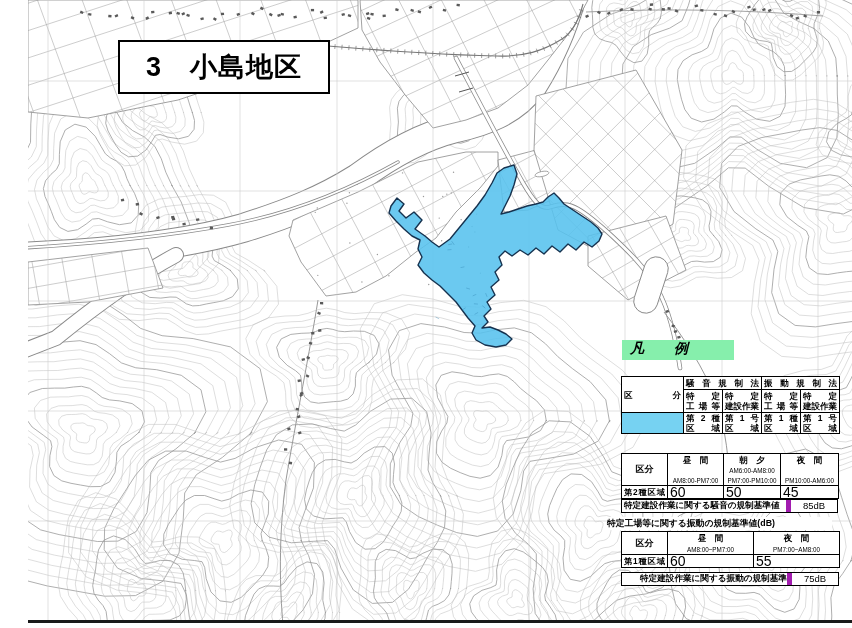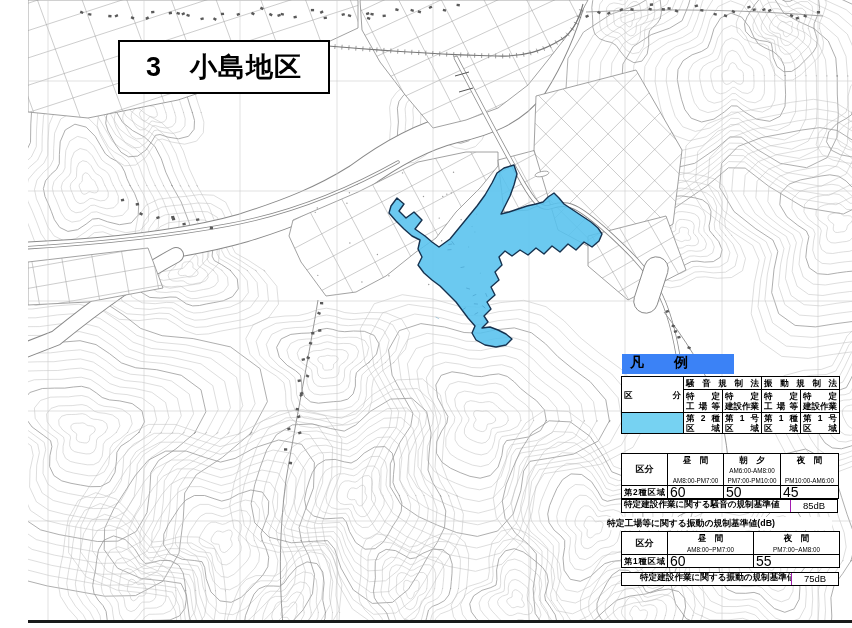--- a/index.html
+++ b/index.html
@@ -3,21 +3,21 @@
 <meta charset="utf-8">
 <style>
   html,body{margin:0;padding:0;background:#fff;}
   .page{position:relative;width:852px;height:628px;background:#fff;overflow:hidden;
         font-family:"Liberation Sans","DejaVu Sans",sans-serif;color:#000;margin-left:28px;}
   #map-svg{position:absolute;left:0;top:0;}
   .map-bottom-border{position:absolute;left:0;top:620px;width:852px;height:3px;background:#1a1a1a;}
   .title-box{position:absolute;left:90px;top:40px;width:208px;height:50px;background:#fff;
              border:2px solid #000;display:flex;align-items:center;justify-content:center;}
   .title-box span{font-size:27px;font-weight:600;letter-spacing:1px;}
-  .legend-heading{position:absolute;left:594px;top:354px;width:112px;height:20px;background:#3b82f6;}
+  .legend-heading{position:absolute;left:594px;top:340px;width:112px;height:20px;background:#86efac;font-style:italic;}
   .legend-heading .jt{margin-left:8px;width:58px;font-size:14px;font-weight:bold;}
   .jt{text-align:justify;text-align-last:justify;}
   table{border-collapse:collapse;table-layout:fixed;position:absolute;background:#fff;}
   table,td{border:1px solid #000;}
   table{border-width:1.5px;}
   td{padding:0 2px;overflow:hidden;vertical-align:middle;}
   
   .lg{left:593px;top:376px;width:218px;height:57px;font-size:8.5px;font-weight:600;line-height:10px;}
   .lg .law{height:12px;}
   .lg .sub{height:22px;}
@@ -31,22 +31,22 @@
   .ht{font-size:6.3px;text-align:center;line-height:8px;white-space:nowrap;}
   .nt .hdrow{height:32px;}
   .vt .hdrow{height:23px;}
   .val{text-align:left;font-size:14px;height:12px;line-height:11px;}
   .rowcat{font-size:8.3px;font-weight:700;}
   .cat2{text-align:center;font-weight:600;font-size:9px;}
   .sec-title{position:absolute;width:225px;height:13px;background:#fff;font-size:8.8px;
              font-weight:bold;line-height:13px;white-space:nowrap;}
   .bar{position:absolute;width:217px;height:14px;background:#fff;border:1.5px solid #000;
        display:flex;box-sizing:border-box;}
-  .bar-label{flex:1;border-right:1px solid #a21caf;font-weight:bold;font-size:8.6px;
-             line-height:11px;padding:0 2px;white-space:nowrap;overflow:hidden;font-family:Liberation Mono, monospace;}
+  .bar-label{flex:1;border-right:5px solid #a21caf;font-weight:bold;font-size:8.6px;
+             line-height:11px;padding:0 2px;white-space:nowrap;overflow:hidden;}
   .bar-value{width:46px;text-align:center;font-size:9.5px;line-height:11px;}
 </style>
 </head>
 <body>
 
 <div class="page">
 
   <svg id="map-svg" width="852" height="628" viewBox="0 0 852 628">
       <defs>
         <clipPath id="mapclip">

